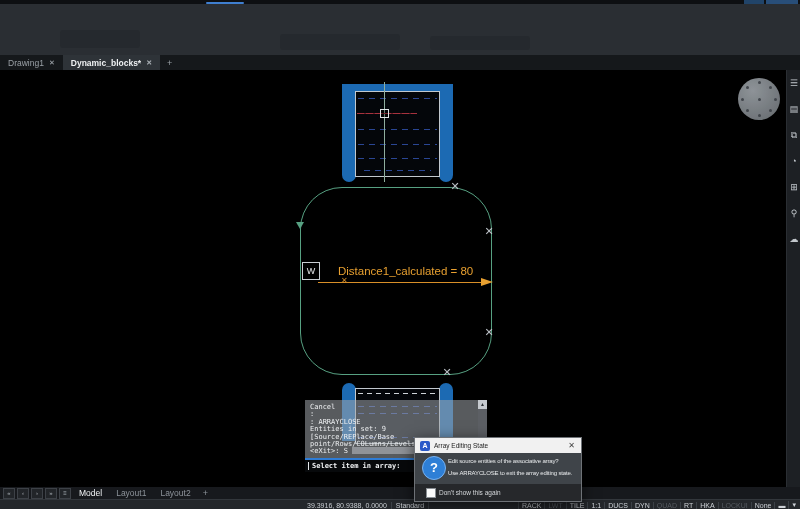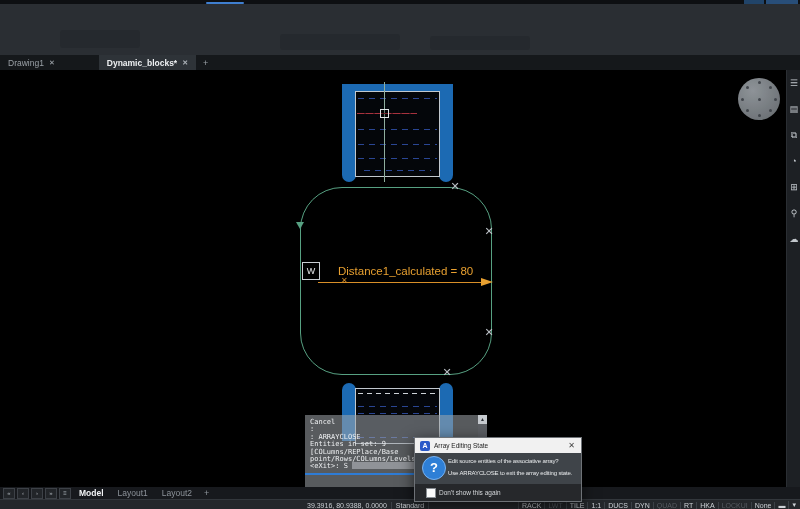--- a/index.html
+++ b/index.html
@@ -10,21 +10,21 @@
   
   #top-strip{left:0;top:0;width:800px;height:4px;background:#0d0f12;}
   #top-accent{left:206px;top:2px;width:38px;height:2px;background:#3f7fd0;border-radius:1px;}
   .tr-accent{top:0;height:4px;opacity:.8;}
   #ribbon{left:0;top:4px;width:800px;height:51px;background:#2a2e33;border-bottom:1px solid #1a1d20;}
   .smudge{background:#24282d;border-radius:3px;opacity:.8;}
 
   
   #doc-tabbar{left:0;top:55px;width:800px;height:15px;background:#15181b;display:flex;align-items:stretch;}
   .doc-tab{display:flex;align-items:center;gap:5px;padding:0 8px;font-size:8.5px;color:#9aa0a6;cursor:default;}
-  .doc-tab.active{background:#2e3338;color:#eef0f2;font-weight:bold;margin-left:36px;}
+  .doc-tab.active{background:#2e3338;color:#eef0f2;font-weight:bold;}
   .doc-tab .x{font-size:7px;color:#aab0b6;}
   .tab-add{display:flex;align-items:center;padding:0 7px;color:#9aa0a6;font-size:9px;}
 
   
   #canvas{left:0;top:70px;width:800px;height:417px;background:#000;overflow:hidden;}
 
   
   #right-strip{left:786px;top:70px;width:14px;height:417px;background:#1d2024;border-left:1px solid #2a2e33;}
   .rp-icon{position:absolute;left:0;width:14px;height:16px;color:#c3c8cd;font-size:9px;line-height:16px;text-align:center;}
 
@@ -53,21 +53,21 @@
 
   
   #w-box{left:302px;top:192px;width:16px;height:16px;border:1px solid #c9ced3;background:rgba(0,0,0,.85);
          color:#e8eaec;font-size:9px;line-height:16px;text-align:center;}
   #dim-line{left:318px;top:212px;width:164px;height:1px;background:#d98f28;}
   #dim-arrow{left:481px;top:208px;width:0;height:0;border-top:4.5px solid transparent;border-bottom:4.5px solid transparent;border-left:12px solid #e8a030;}
   #dim-text{left:338px;top:195px;color:#e8a030;font-size:11.5px;white-space:nowrap;}
   #dim-x{left:341px;top:206px;color:#cf8a28;font-size:8px;}
 
   
-  #cmd-panel{left:305px;top:345px;width:182px;height:72px;background:rgba(160,165,172,.55);}
+  #cmd-panel{left:305px;top:330px;width:182px;height:72px;background:rgba(160,165,172,.55);}
   #cmd-lines{position:absolute;top:3px;left:5px;right:12px;}
   .cmd-line{height:7.4px;font-family:"DejaVu Sans Mono",monospace;font-size:7px;color:#edeff1;white-space:pre;}
   #cmd-suggestion{position:absolute;left:47px;top:47px;width:110px;height:7px;background:rgba(200,204,210,.5);}
   #cmd-blue-line{position:absolute;left:0;right:0;bottom:12px;height:2px;background:#2e7cd6;}
   #cmd-prompt-row{position:absolute;left:0;right:0;bottom:0;height:12px;background:#07090b;display:flex;align-items:center;}
   #cmd-caret{width:1px;height:8px;background:#e6e9ec;margin-left:3px;}
   #cmd-prompt{margin-left:3px;font-family:"DejaVu Sans Mono",monospace;font-size:7px;font-weight:bold;color:#f2f4f6;white-space:pre;}
   #cmd-scrollbar{position:absolute;right:0;top:0;bottom:14px;width:9px;background:rgba(95,99,105,.5);}
   #cmd-scroll-up{height:9px;background:#c6cacf;color:#2e3237;font-size:5px;line-height:9px;text-align:center;}
 
@@ -81,21 +81,21 @@
   #dlg-qicon{position:absolute;left:7px;top:3px;width:24px;height:24px;border-radius:50%;background:#2e7fd6;border:1.5px solid #79b2ef;box-sizing:border-box;color:#fff;font-size:13px;font-weight:bold;line-height:21px;text-align:center;}
   .dlg-msg{position:absolute;left:33px;font-size:6px;letter-spacing:-0.15px;color:#e8eaec;white-space:nowrap;}
   #dlg-footer{position:absolute;left:0;bottom:0;right:0;height:17px;background:#26282b;}
   #dlg-checkbox{position:absolute;left:11px;top:4px;width:8px;height:8px;background:#fbfbfb;border:1px solid #8a8f94;}
   #dlg-check-label{position:absolute;left:24px;top:5px;font-size:6.5px;color:#d4d7da;white-space:nowrap;}
 
   
   #layout-bar{left:0;top:487px;width:800px;height:12px;background:#17191d;display:flex;align-items:center;gap:2px;padding-left:3px;box-sizing:border-box;}
   .nav-btn{width:10px;height:9px;border:1px solid #3d4147;background:#222529;color:#aab0b6;font-size:6px;line-height:8px;text-align:center;}
   .lay-tab{padding:0 6px;font-size:8.5px;color:#8d939a;}
-  .lay-tab.active{color:#f2f4f6;font-weight:bold;}
+  .lay-tab.active{color:#f2f4f6;font-weight:normal;}
   #lay-add{padding:0 4px;color:#8d939a;font-size:9px;}
 
   #status-bar{left:0;top:499px;width:800px;height:10px;background:#24272b;border-top:1px solid #33373c;}
   #coords-group{position:absolute;left:303px;top:0;height:10px;display:flex;align-items:center;}
   #coords-group span{font-size:7px;color:#c9cdd2;padding:0 4px;border-right:1px solid #3c4147;white-space:nowrap;}
   #toggles{position:absolute;right:1px;top:0;height:10px;display:flex;align-items:center;}
   #toggles .tg{font-size:7px;padding:0 3px;border-left:1px solid #3c4147;white-space:nowrap;}
   .tg.on{color:#ccd0d5;}
   .tg.off{color:#565b61;}
 </style>
@@ -165,28 +165,32 @@
       <div class="abs dash-navy" style="left:2px;right:2px;top:24px;"></div>
       <div class="abs dash-navy" style="left:2px;right:2px;top:48px;"></div>
     </div>
 
     <div class="abs" id="cmd-panel">
       <div id="cmd-lines">
         <div class="cmd-line">Cancel</div>
         <div class="cmd-line">:</div>
         <div class="cmd-line">: ARRAYCLOSE</div>
         <div class="cmd-line">Entities in set: 9</div>
-        <div class="cmd-line">[COLumns/REPlace/Base</div>
+        <div class="cmd-line">[Source/REPlace/Base</div>
         <div class="cmd-line">point/Rows/COLumns/Levels/RES</div>
         <div class="cmd-line">&lt;eXit&gt;: S</div>
       </div>
       <div id="cmd-suggestion"></div>
       <div id="cmd-blue-line"></div>
       <div id="cmd-scrollbar">
         <div id="cmd-scroll-up">▲</div>
+      </div>
+      <div id="cmd-prompt-row">
+        <div id="cmd-caret"></div>
+        <span id="cmd-prompt">Select item in array:</span>
       </div>
     </div>
 
   </div>
 
   <div class="abs" id="right-strip">
     <div class="rp-icon" style="top:5px;">☰</div>
     <div class="rp-icon" style="top:31px;">▤</div>
     <div class="rp-icon" style="top:57px;">⧉</div>
     <div class="rp-icon" style="top:83px;">◔</div>

